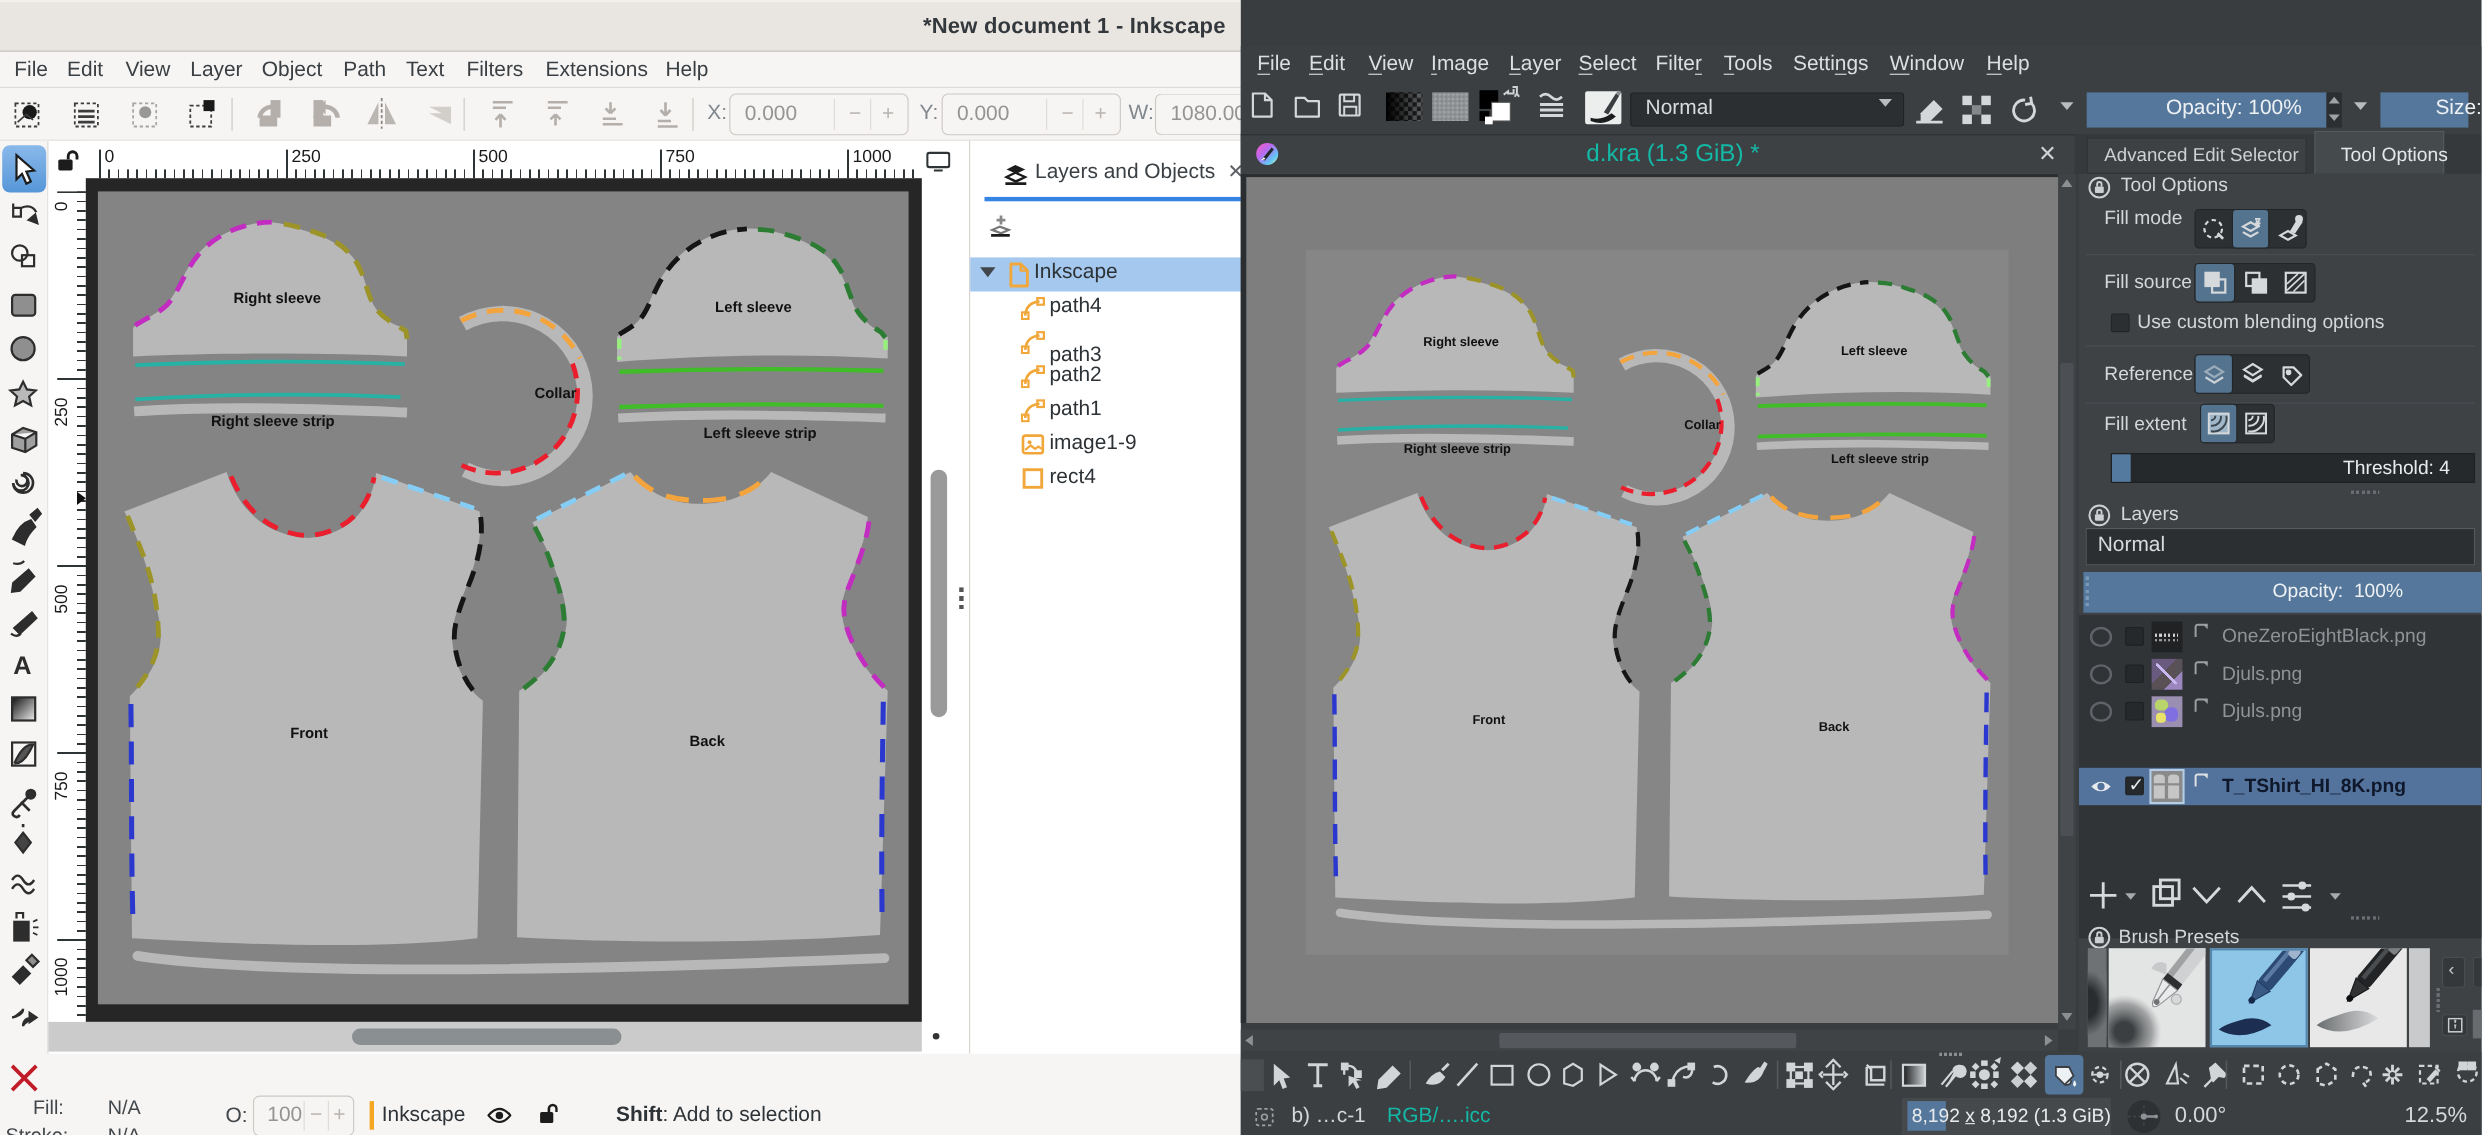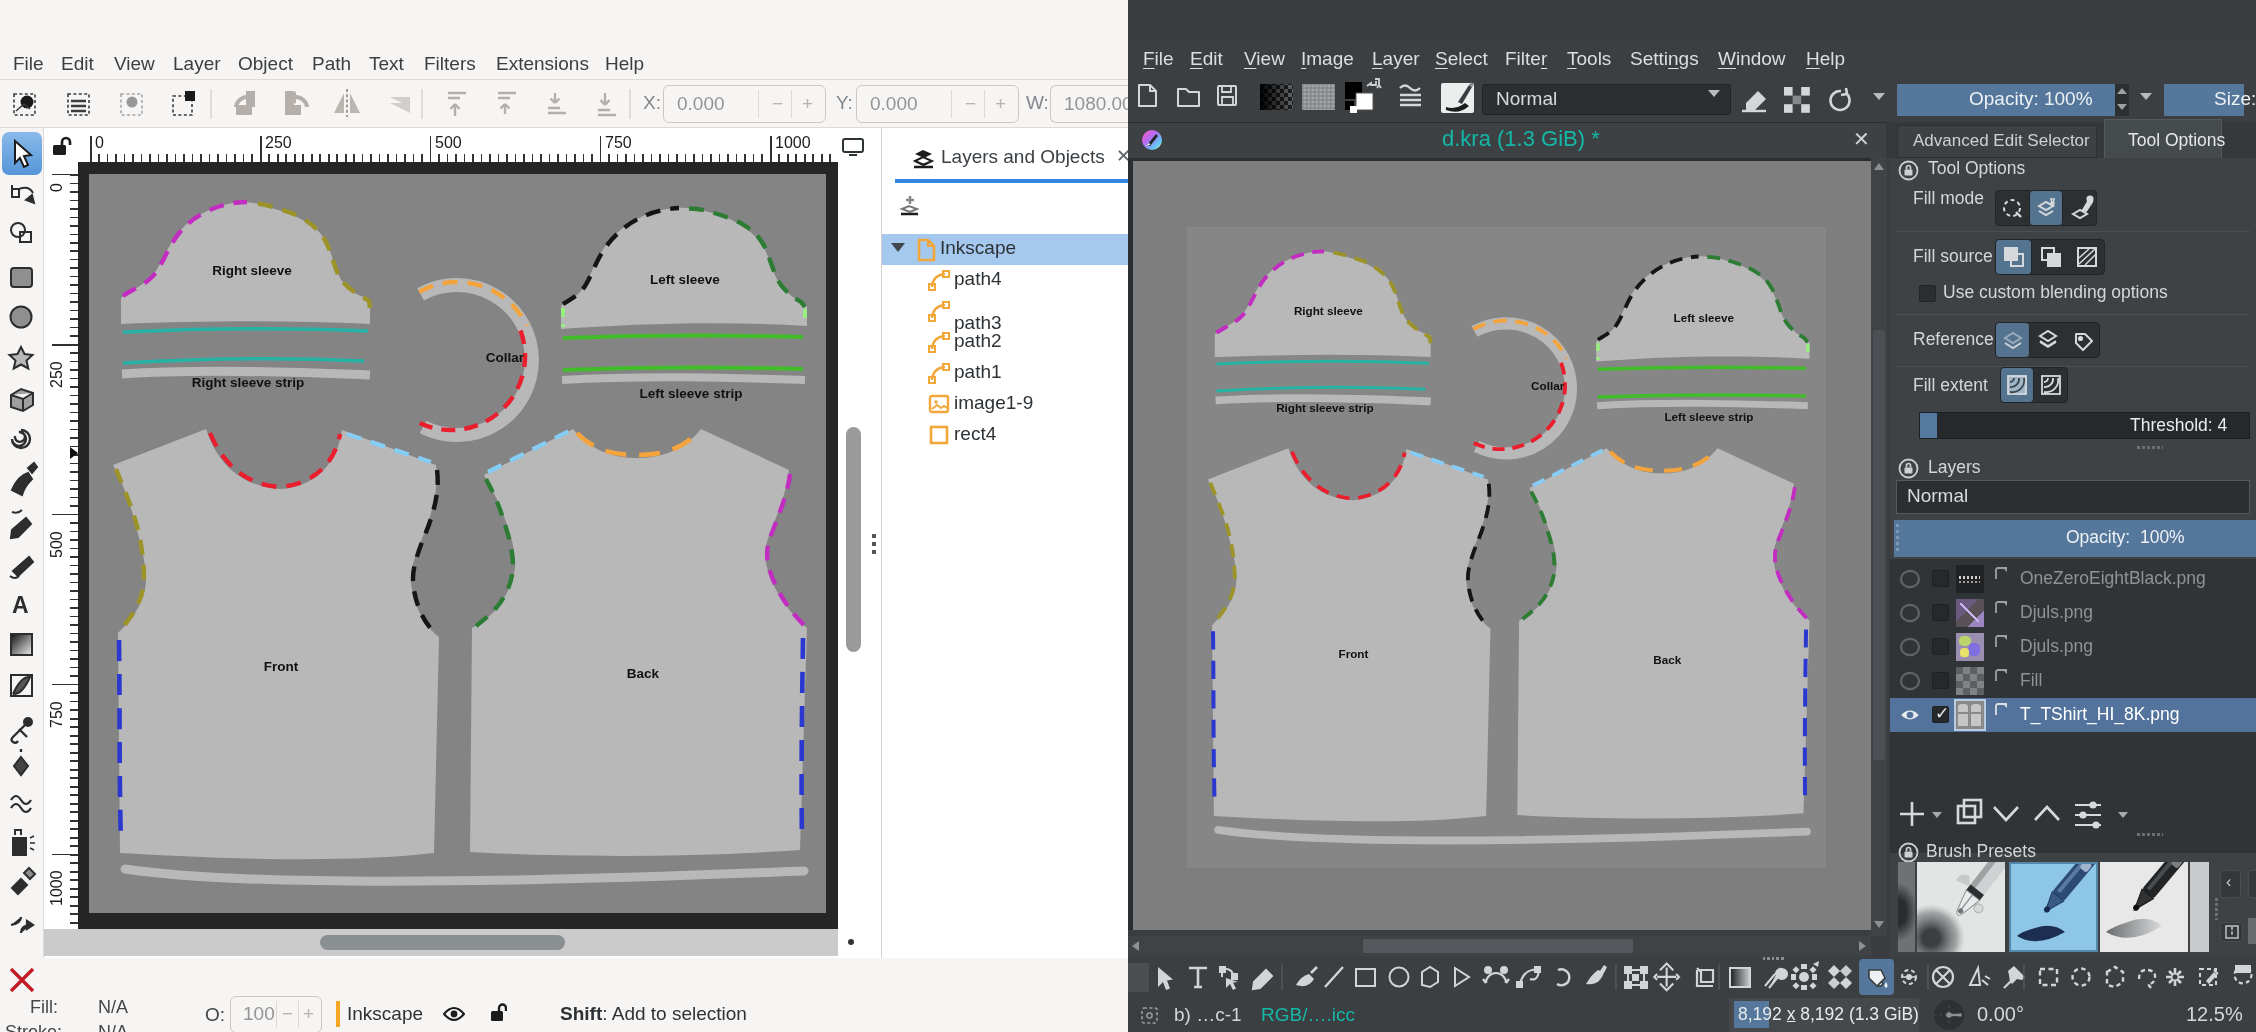--- a/index.html
+++ b/index.html
@@ -104,20 +104,23 @@
     <text x="602" y="224">Left sleeve strip</text>
     <text x="416" y="188">Collar</text>
     <text x="192" y="497">Front</text>
     <text x="554" y="504">Back</text>
   </g>
 </g>
 </defs>
 </svg>
 
 <div id="ink">
+  <div class="ink-title">
+        <span>*New document 1 - Inkscape</span>
+      </div>
   <div class="ink-menu">
     <span style="left:13px">File</span>
         <span style="left:61px">Edit</span>
         <span style="left:114px">View</span>
     <span style="left:173px">Layer</span>
         <span style="left:238px">Object</span>
         <span style="left:312px">Path</span>
     <span style="left:369px">Text</span>
         <span style="left:424px">Filters</span>
         <span style="left:496px">Extensions</span>
@@ -617,51 +620,39 @@
               <div style="position:absolute;left:3px;top:3px;width:12px;height:10px;background:#b9d46a;border-radius:40%"></div>
               <div style="position:absolute;left:12px;top:10px;width:12px;height:13px;background:#7f6fe0;border-radius:40%"></div>
               <div style="position:absolute;left:4px;top:15px;width:9px;height:9px;background:#e8e26a;border-radius:40%"></div>
             </div>
         <svg class="lalpha" viewBox="0 0 16 16">
               <path d="M2 13 v-9 a2 2 0 0 1 2 -2 h9" fill="none" stroke="#9da0a3" stroke-width="1.8"></path>
               <path d="M9 2 h4 v4 z" fill="#9da0a3"></path>
             </svg>
         <span class="lname" style="color:#8f9396">Djuls.png</span>
       </div>
-      <div class="lrow" style="top:105px">
-        <svg class="leye" viewBox="0 0 20 20">
-              <ellipse cx="10" cy="10" rx="8.2" ry="7.4" fill="none" stroke="#606468" stroke-width="2"></ellipse>
-            </svg>
-        <div class="lchk"></div>
-        <div class="lthumb" style="background:repeating-conic-gradient(#808386 0% 25%,#5c6063 0% 50%) 0 0/14px 14px"></div>
-        <svg class="lalpha" viewBox="0 0 16 16">
-              <path d="M2 13 v-9 a2 2 0 0 1 2 -2 h9" fill="none" stroke="#9da0a3" stroke-width="1.8"></path>
-              <path d="M9 2 h4 v4 z" fill="#9da0a3"></path>
-            </svg>
-        <span class="lname" style="color:#8f9396">Fill</span>
-      </div>
       <div class="lrow" style="top:139px;background:#53739c;width:366px">
         <svg class="leye" viewBox="0 0 20 20">
               <path d="M2 10 q8 -8 16 0 q-8 8 -16 0 z" fill="#e8ebee"></path>
               <circle cx="10" cy="10" r="3" fill="#53739c"></circle>
             </svg>
         <div class="lchk">
               <span style="position:absolute;left:2px;top:-4px;color:#e8ebee;font-size:17px">✓</span>
             </div>
         <div class="lthumb" style="background:#8a8a8a;outline:2px solid #b8cce0">
               <div style="position:absolute;left:2px;top:3px;width:10px;height:8px;background:#c6c6c6;border-radius:40% 40% 0 0"></div>
               <div style="position:absolute;left:15px;top:3px;width:10px;height:8px;background:#c6c6c6;border-radius:40% 40% 0 0"></div>
               <div style="position:absolute;left:2px;top:13px;width:10px;height:12px;background:#c6c6c6"></div>
               <div style="position:absolute;left:15px;top:13px;width:10px;height:12px;background:#c6c6c6"></div>
             </div>
         <svg class="lalpha" viewBox="0 0 16 16">
               <path d="M2 13 v-9 a2 2 0 0 1 2 -2 h9" fill="none" stroke="#dde1e4" stroke-width="1.8"></path>
               <path d="M9 2 h4 v4 z" fill="#dde1e4"></path>
             </svg>
-        <span class="lname" style="color:#ffffff;font-weight:normal">T_TShirt_HI_8K.png</span>
+        <span class="lname" style="color:#0f172a;font-weight:bold">T_TShirt_HI_8K.png</span>
       </div>
     </div>
     <svg class="abs" style="left:0;top:636px" width="250" height="40" viewBox="0 0 250 40">
       <g stroke="#d6d9db" stroke-width="2.6" fill="none">
         <path d="M22 8 v24 m-12 -12 h24"></path>
         <path d="M44 20 l9 0" stroke-width="0"></path>
             <path d="M42 18 l5 6 l5 -6 z" fill="#a7aaac" stroke="none"></path>
         <rect x="68" y="12" width="17" height="17"></rect>
             <rect x="74" y="6" width="17" height="17"></rect>
         <path d="M104 13 l12 13 l12 -13"></path>

